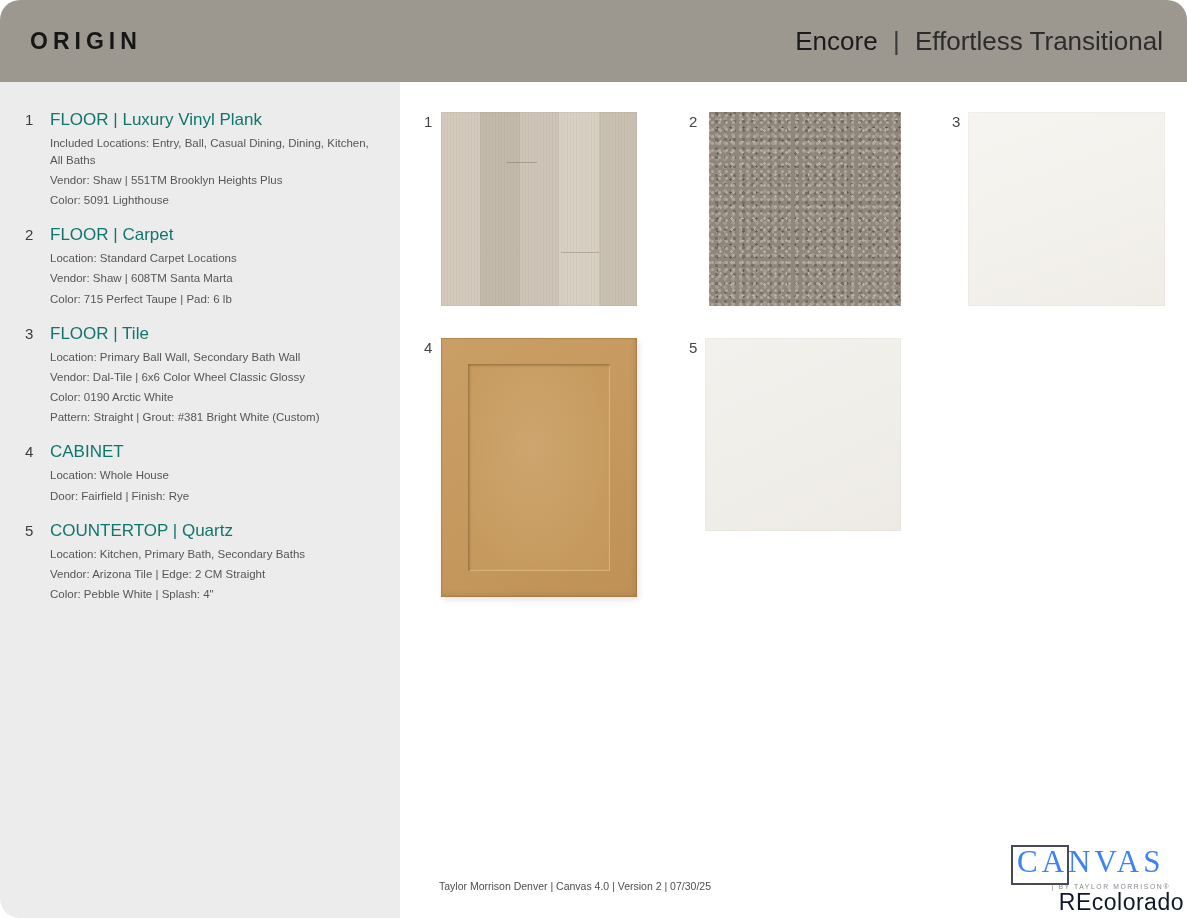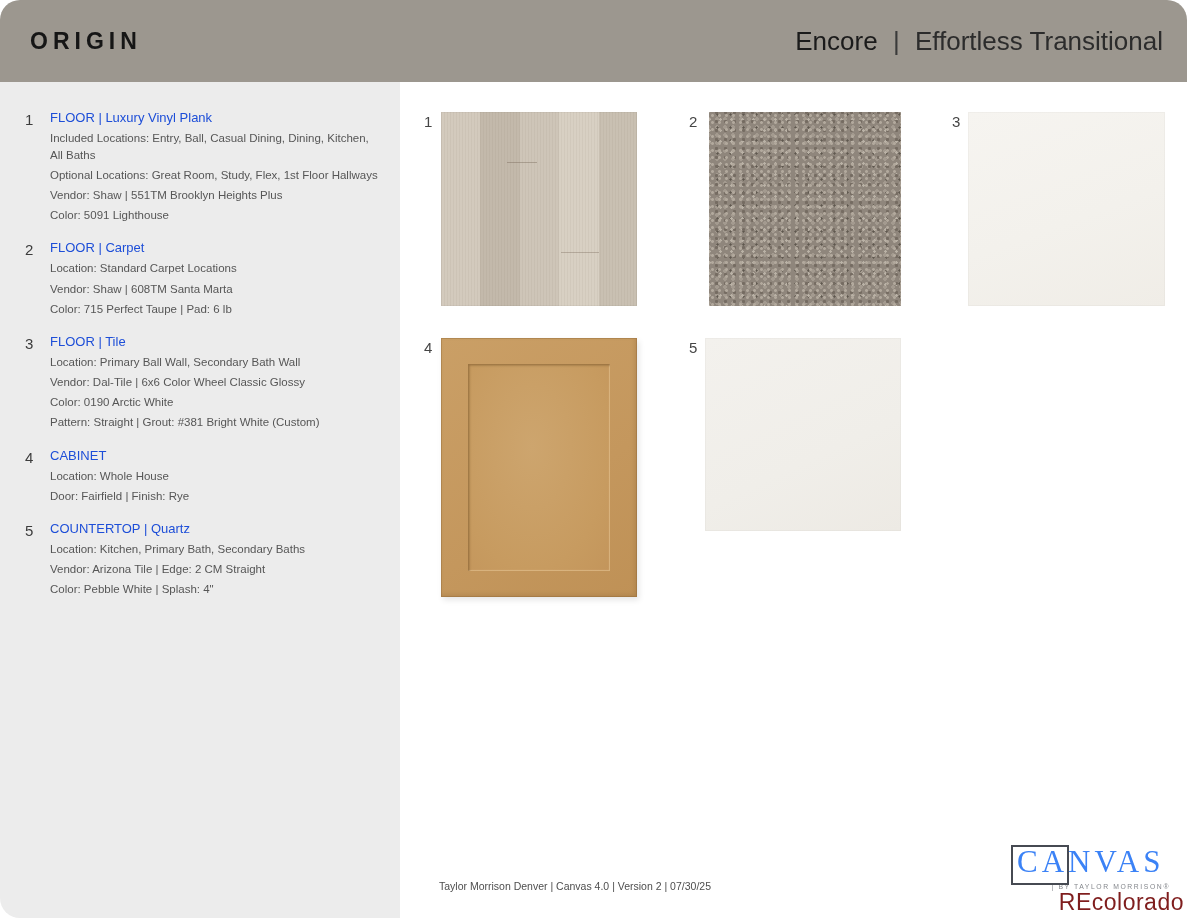--- a/index.html
+++ b/index.html
@@ -22,21 +22,21 @@
   .sidebar{
     position:absolute;left:0;top:82px;width:400px;height:836px;background:#ececec;
     box-sizing:border-box;padding:28px 14px 0 0;
   }
   .item{display:flex;margin-bottom:13px;}
   .item .num{
     width:25px;flex:0 0 25px;margin-left:25px;font-size:15px;color:#3c3c3c;
     padding-top:1px;
   }
   .item .content{flex:1;padding-right:6px;}
-  .item .title{font-size:13px;color:#1d4ed8;margin-bottom:5px;}
+  .item .title{font-size:17px;color:#0f766e;margin-bottom:5px;}
   .item .line{font-size:11.5px;color:#565656;line-height:1.45;margin-bottom:3.5px;}
   
   .swatch-num{position:absolute;font-size:15px;color:#454545;}
   .swatch{position:absolute;}
   
   .sw-wood{
     left:441px;top:112px;width:196px;height:194px;
     background:
       repeating-linear-gradient(90deg, rgba(100,85,65,0.06) 0 1px, rgba(0,0,0,0) 1px 3px),
       linear-gradient(90deg,
@@ -103,21 +103,21 @@
   .canvas-word{
     position:relative;font-family:"Liberation Serif", serif;font-size:31px;
     letter-spacing:4px;color:#3b82f6;line-height:1.25;padding-left:7px;white-space:nowrap;
   }
   .canvas-tagline{
     text-align:right;font-size:6.8px;letter-spacing:1.6px;color:#84878c;margin-top:1px;
     white-space:nowrap;
   }
   
   .watermark{
-    position:absolute;right:3px;top:889px;font-size:23px;color:#7f1d1d;
+    position:absolute;right:3px;top:889px;font-size:23px;color:#0f172a;
     letter-spacing:0.5px;
   }
 </style>
 </head>
 <body>
 
 <div class="page">
 
   <div class="header">
     <div class="brand">ORIGIN</div>
@@ -128,21 +128,20 @@
     </div>
   </div>
 
   <div class="sidebar">
 
     <div class="item">
       <div class="num">1</div>
       <div class="content">
         <div class="title">FLOOR | Luxury Vinyl Plank</div>
         <div class="line">Included Locations: Entry, Ball, Casual Dining, Dining, Kitchen, All Baths</div>
-        <div class="line">Optional Locations: Great Room, Study, Flex, 1st Floor Hallways</div>
         <div class="line">Vendor: Shaw | 551TM Brooklyn Heights Plus</div>
         <div class="line">Color: 5091 Lighthouse</div>
       </div>
     </div>
 
     <div class="item">
       <div class="num">2</div>
       <div class="content">
         <div class="title">FLOOR | Carpet</div>
         <div class="line">Location: Standard Carpet Locations</div>

